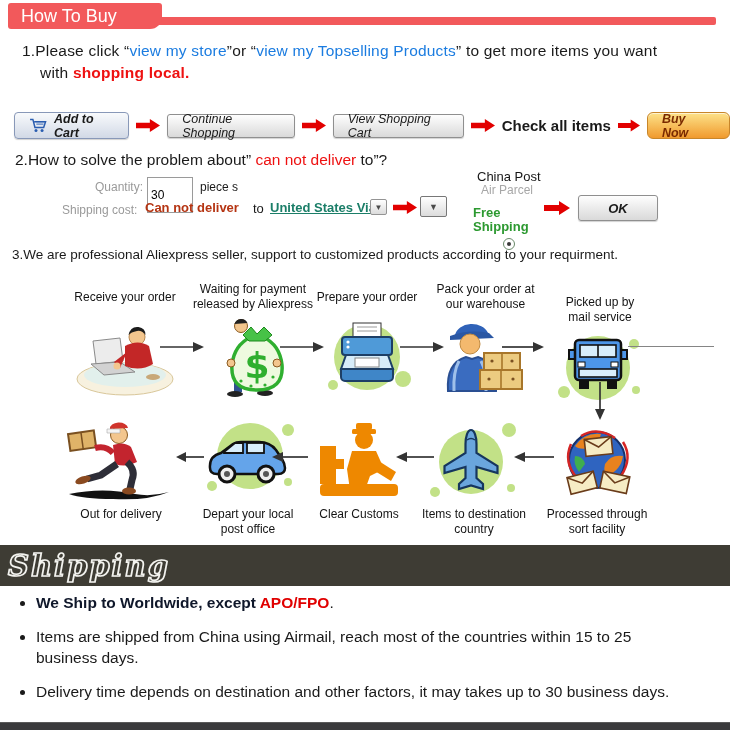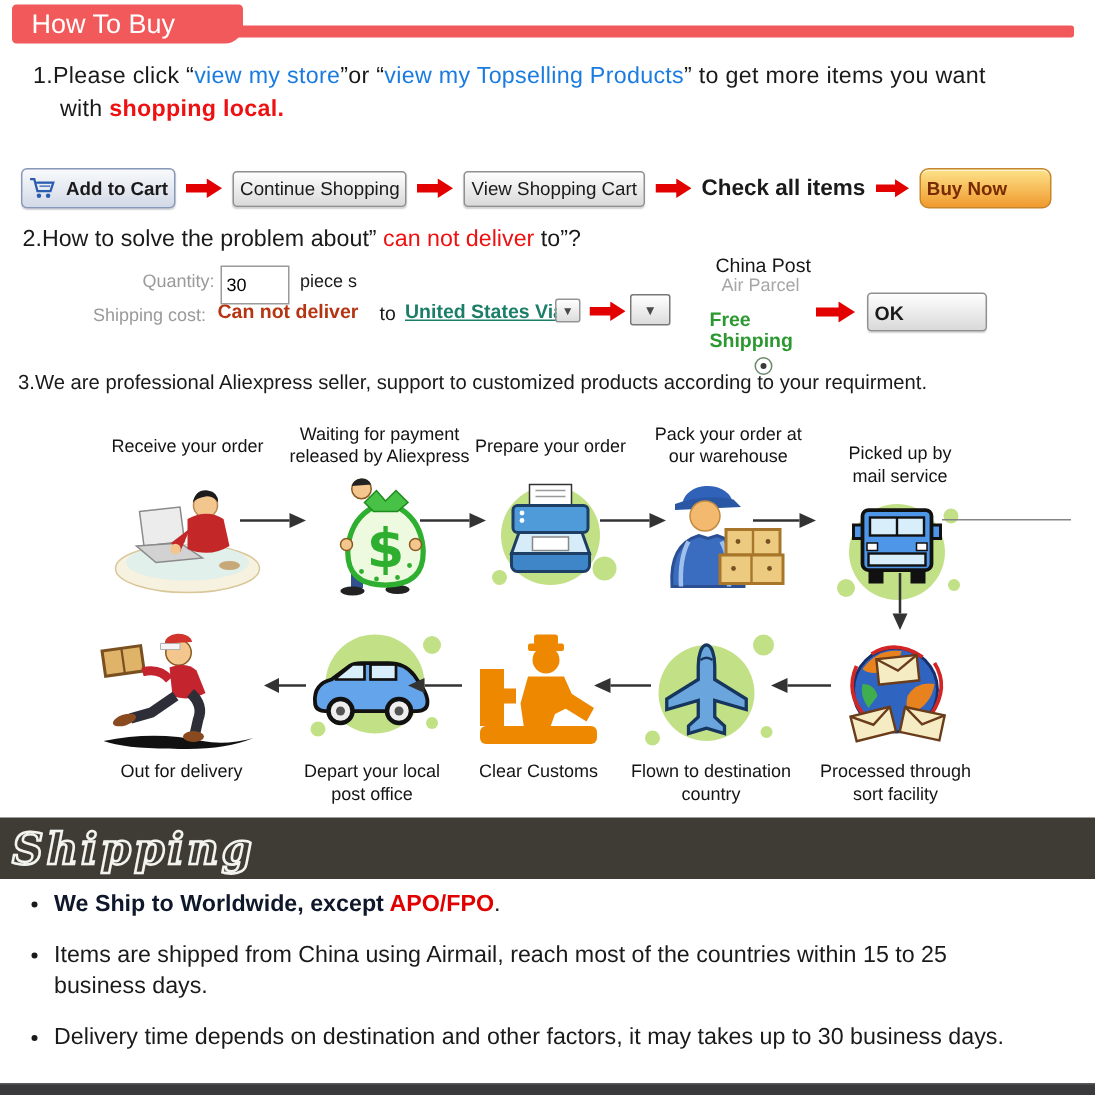--- a/index.html
+++ b/index.html
@@ -12,36 +12,36 @@
   .hdr-tab{left:8px;top:3px;width:154px;height:26px;background:#f2595b;border-radius:3px 3px 12px 3px;
            color:#fff;font-size:18px;display:flex;align-items:center;padding-left:13px;box-sizing:border-box;}
 
   
   .p1{left:22px;top:42px;font-size:15.5px;letter-spacing:.2px;white-space:nowrap;}
   .p2{left:40px;top:64px;font-size:15.5px;letter-spacing:.2px;white-space:nowrap;}
   .subtitle{left:18px;top:90px;font-size:15px;font-weight:700;}
 
   
   .toolbar{left:14px;top:112px;display:flex;align-items:center;gap:7px;}
-  .btn{display:inline-flex;align-items:center;box-sizing:border-box;
-       height:24px;padding:0 4px;background:linear-gradient(#fefefe,#d9d9d9);
+  .btn{display:inline-flex;align-items:center;justify-content:center;box-sizing:border-box;
+       height:24px;padding:0 14px;background:linear-gradient(#fefefe,#d9d9d9);
        border:1px solid #8f8f8f;border-radius:3px;font-size:12.5px;color:#1a1a1a;
-       box-shadow:0 1px 1px rgba(0,0,0,.18);}
+       box-shadow:0 1px 1px rgba(0,0,0,.18);font-style:italic;}
   .btn-addcart{height:27px;font-weight:700;background:linear-gradient(#f8fafc,#d2d9e6);
        border:1px solid #8898b8;border-radius:4px;gap:6px;}
   .btn-buynow{height:27px;width:88px;font-weight:700;color:#7a2a00;
        background:linear-gradient(#fde289,#f09a2e);border:1px solid #c8862a;border-radius:6px;
        box-shadow:inset 0 1px 0 rgba(255,255,255,.6);}
   .check-all{font-size:15px;font-weight:700;white-space:nowrap;}
 
   
   .q2{left:15px;top:151px;font-size:15.5px;white-space:nowrap;}
   .lbl-gray{font-size:12px;color:#9a9a9a;}
   .qty-input{left:147px;top:177px;width:38px;height:16px;border:1px solid #9a9a9a;font-size:12px;
-             padding:4px 3px;font-family:inherit;}
+             padding:9px 3px;font-family:inherit;}
   .cannot{font-size:13px;font-weight:700;color:#b53412;}
   .dest-link{font-size:13px;font-weight:700;color:#1b7e68;text-decoration:underline;cursor:pointer;}
   .dd{box-sizing:border-box;background:linear-gradient(#fff,#dcdcdc);border:1px solid #949494;
       border-radius:2px;display:flex;align-items:center;justify-content:center;color:#4a4a4a;}
   .dd-sm{left:370px;top:199px;width:17px;height:16px;font-size:8px;}
   .dd-lg{left:420px;top:196px;width:27px;height:21px;font-size:9px;border-color:#777;}
   .china-post{left:477px;top:169px;font-size:13px;color:#161616;}
   .air-parcel{left:481px;top:183px;font-size:12px;color:#a7a7a7;}
   .free-ship{left:473px;top:206px;width:72px;color:#2c9930;font-weight:700;
              font-size:13px;line-height:14px;}
@@ -373,21 +373,21 @@
     <div class="picon picon-bot">
       <svg width="106" height="86" viewBox="0 0 106 86">
         <circle cx="50" cy="44" r="32" fill="#c2e187"></circle>
         <circle cx="88" cy="12" r="7" fill="#c2e187"></circle>
           <circle cx="14" cy="74" r="5" fill="#c2e187"></circle>
           <circle cx="90" cy="70" r="4" fill="#c2e187"></circle>
         <path d="M50 12c3.5 0 5.5 7 5.5 14v9l21 13v7l-21-6v11l6.5 6v5L50 67.5 38 71v-5l6.5-6V49l-21 6v-7l21-13v-9c0-7 2-14 5.5-14z" fill="#6aa6dd" stroke="#16365e" stroke-width="2.2"></path>
         <path d="M46 22q4-3 8 0" stroke="#16365e" fill="none" stroke-width="1.5"></path>
       </svg>
     </div>
-    <div class="plabel plabel-bot" style="width:114px;">Flown to destination country</div>
+    <div class="plabel plabel-bot" style="width:114px;">Items to destination country</div>
   </div>
 
   <div class="pstep" style="left:533px;top:418px;width:128px;">
     <div class="picon picon-bot">
       <svg width="112" height="86" viewBox="0 0 112 86">
         <circle cx="56" cy="42" r="28" fill="#2f64c0" stroke="#15306a" stroke-width="2"></circle>
         <path d="M34 28q10-14 26-12-2 10-12 14-10 2-14-2z" fill="#e8821e"></path>
         <path d="M66 58q14-6 16-20-12-2-18 8-2 8 2 12z" fill="#e8821e"></path>
         <path d="M38 54q-6-8-4-16 8 0 10 8z" fill="#3fae4f"></path>
         <path d="M30 26q-8 18 6 34M82 24q10 16-2 34M40 18q16-10 34 2" stroke="#d42525" stroke-width="2.5" fill="none"></path>

